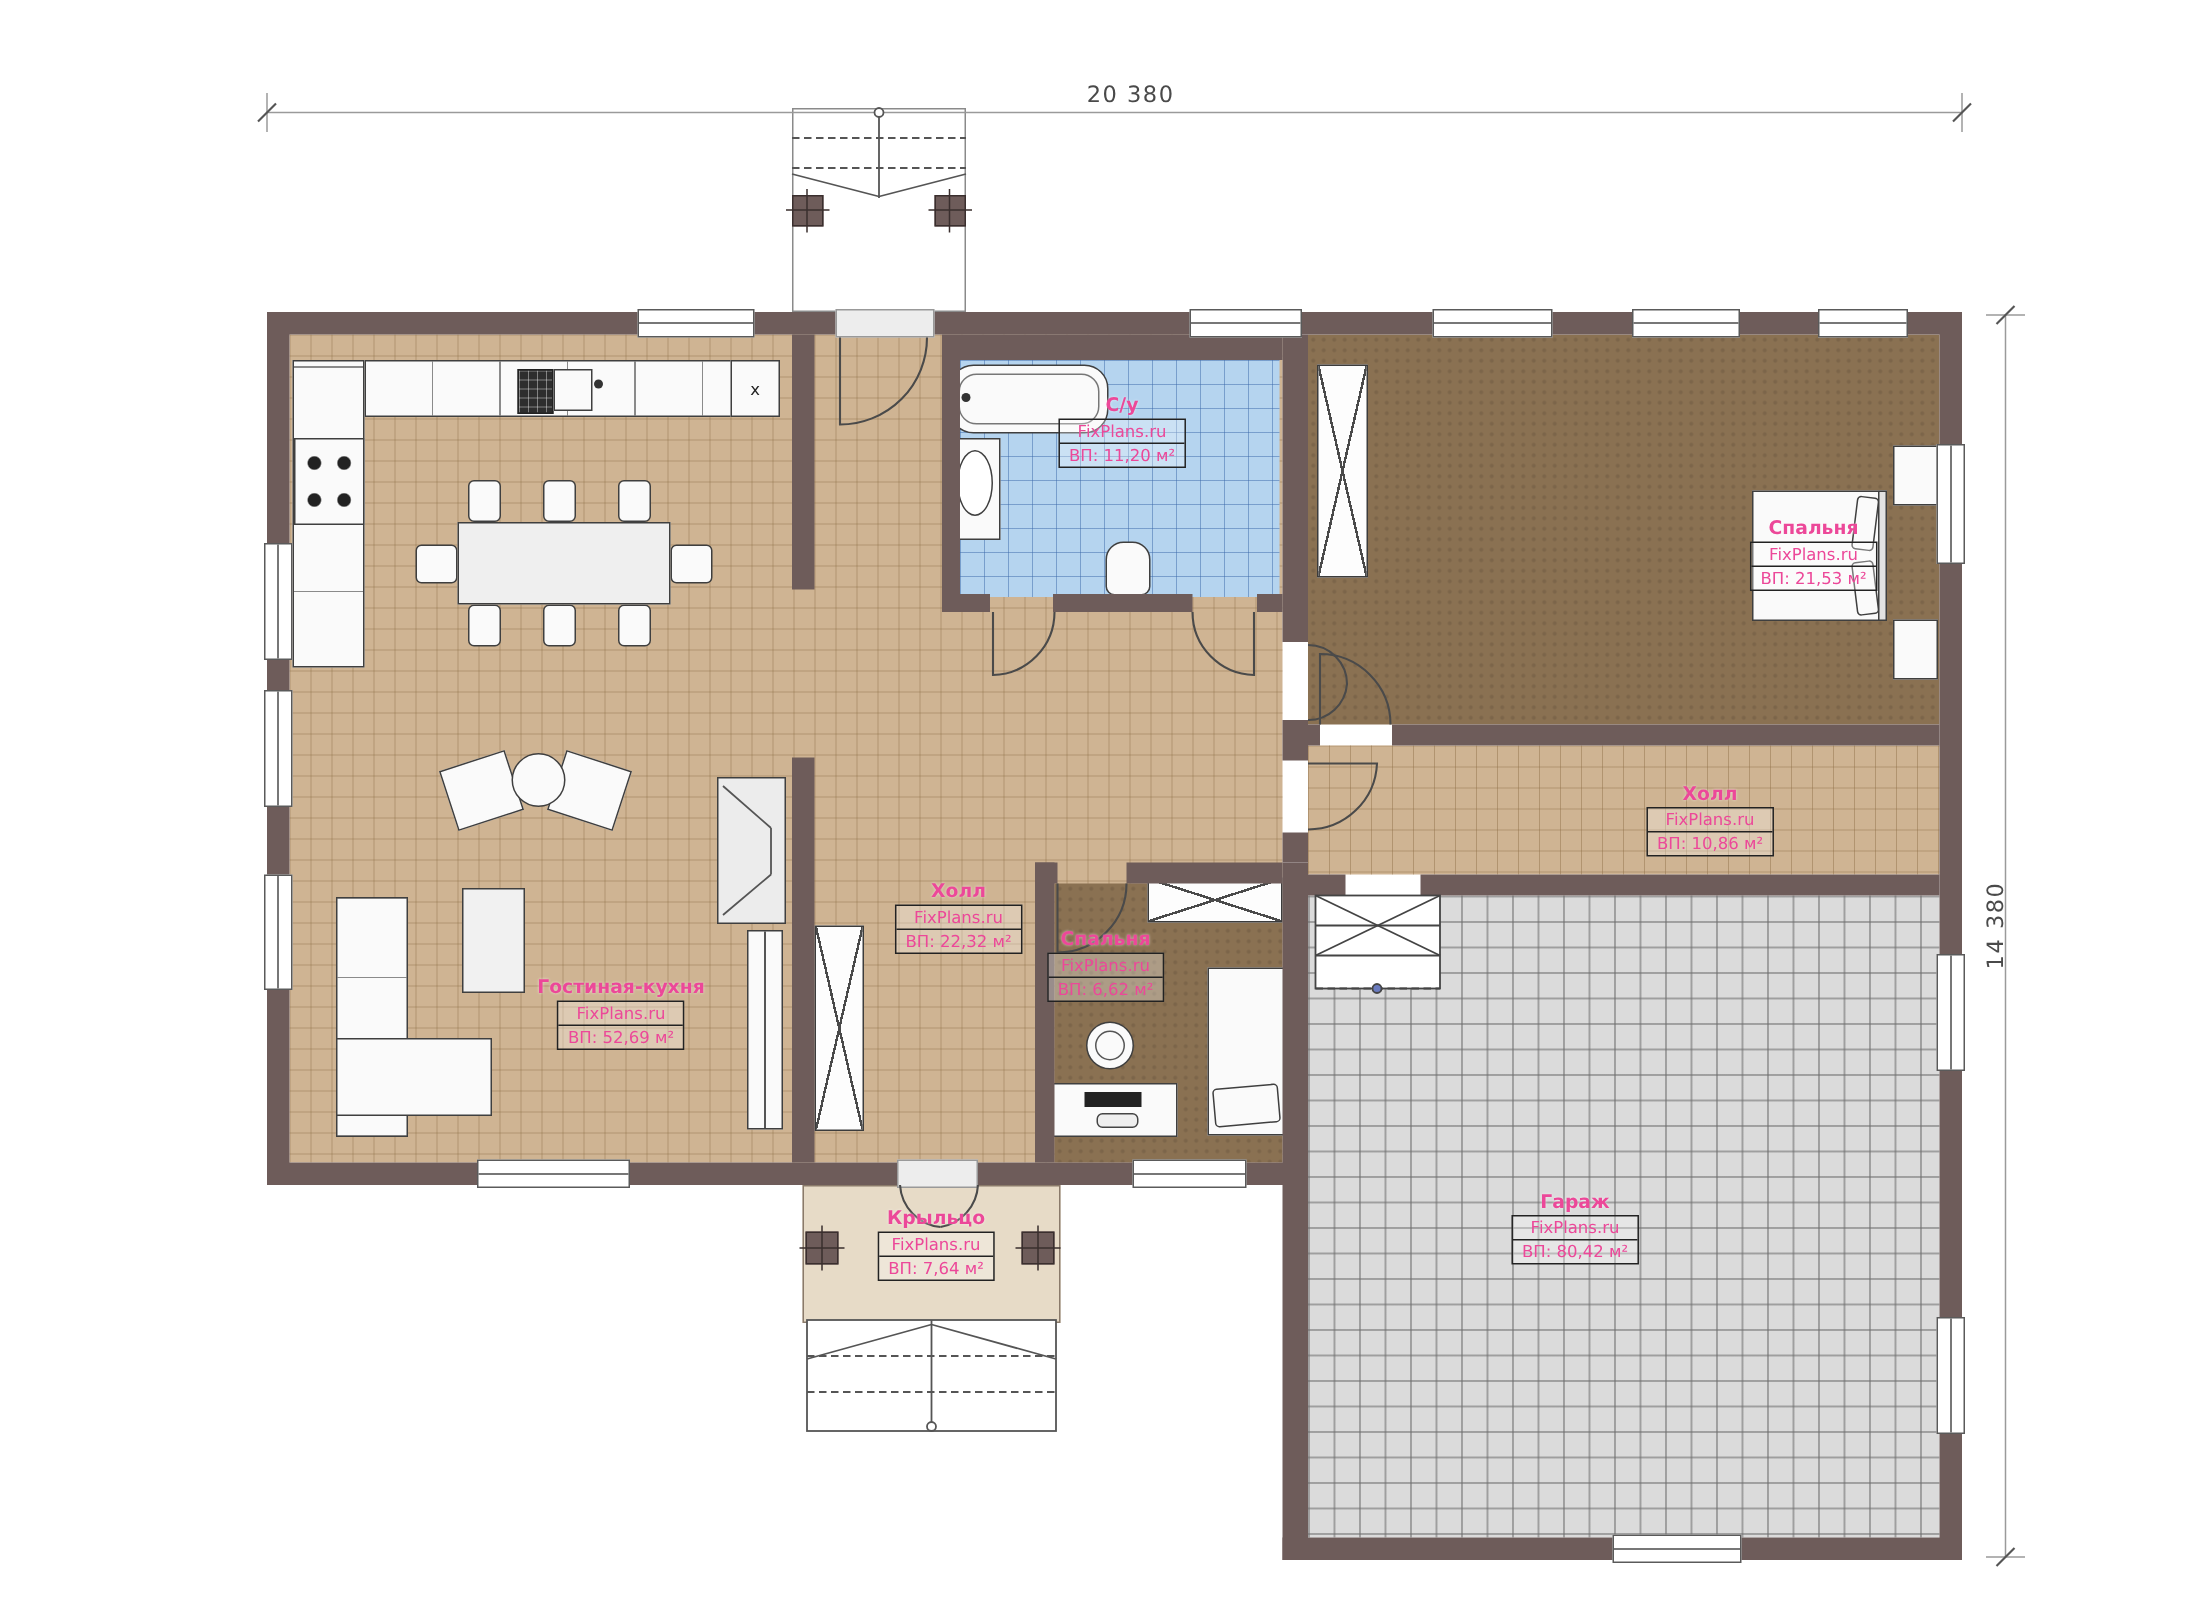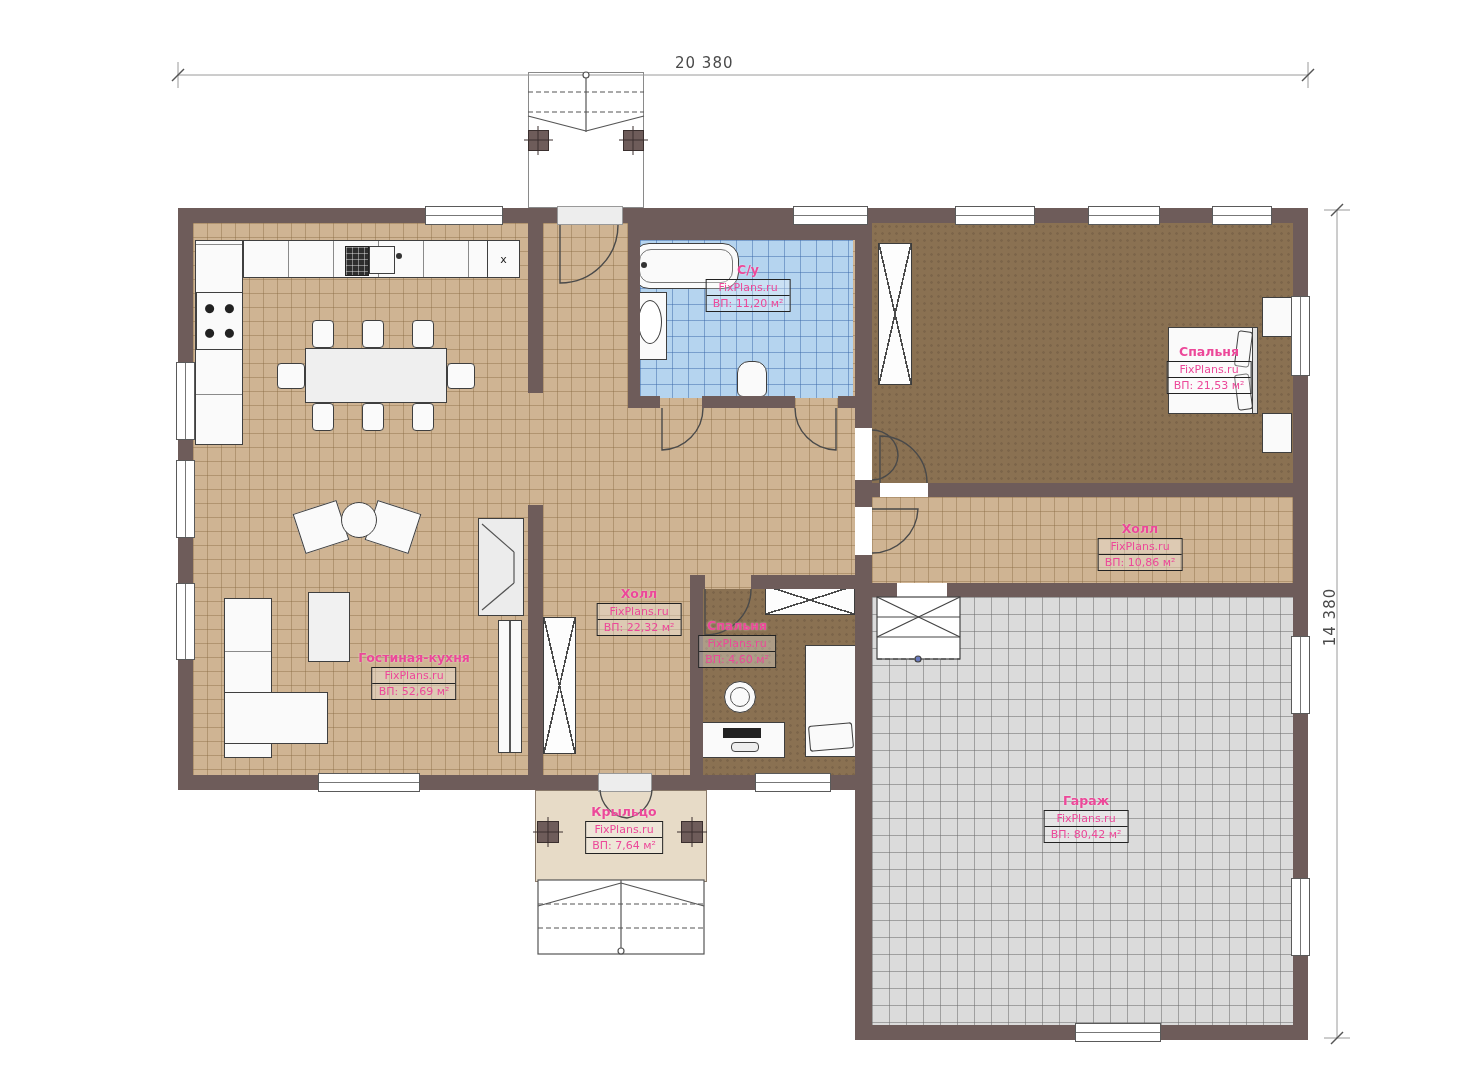--- a/index.html
+++ b/index.html
@@ -220,21 +220,21 @@
     <g stroke="#555" stroke-width="1.2" fill="none">
       <path d="M482,524 L514,552 M482,610 L514,583 M514,552 L514,583"></path>
     </g>
 
     <g stroke="#3a2f2e" stroke-width="1">
       <path d="M524,140 H553 M538,126 V155 M619,140 H648 M633,126 V155"></path>
       <path d="M533,832 H563 M548,817 V847 M677,832 H707 M692,817 V847"></path>
     </g>
   </svg>
 
-  <div class="dim-label" style="left:675px;top:54px;width:80px;text-align:left;">20 380</div>
+  <div class="dim-label" style="left:703px;top:54px;width:80px;text-align:right;">20 380</div>
   <div class="dim-label" style="left:1290px;top:608px;width:80px;text-align:center;transform:rotate(-90deg);">14 380</div>
 
   <div class="room-label" style="left:748px;top:262px;">
     <div class="rl-title">С/у</div>
     <div class="rl-box"><div class="rl-row site">FixPlans.ru</div><div class="rl-row">ВП: 11,20 м²</div></div>
   </div>
 
   <div class="room-label" style="left:1209px;top:344px;">
     <div class="rl-title">Спальня</div>
     <div class="rl-box"><div class="rl-row site">FixPlans.ru</div><div class="rl-row">ВП: 21,53 м²</div></div>
@@ -245,31 +245,31 @@
     <div class="rl-box"><div class="rl-row site">FixPlans.ru</div><div class="rl-row">ВП: 10,86 м²</div></div>
   </div>
 
   <div class="room-label" style="left:639px;top:586px;">
     <div class="rl-title">Холл</div>
     <div class="rl-box"><div class="rl-row site">FixPlans.ru</div><div class="rl-row">ВП: 22,32 м²</div></div>
   </div>
 
   <div class="room-label" style="left:737px;top:618px;">
     <div class="rl-title">Спальня</div>
-    <div class="rl-box"><div class="rl-row site">FixPlans.ru</div><div class="rl-row">ВП: 4,60 м²</div></div>
+    <div class="rl-box"><div class="rl-row site">FixPlans.ru</div><div class="rl-row">ВП: 6,62 м²</div></div>
   </div>
 
   <div class="room-label" style="left:414px;top:650px;">
     <div class="rl-title">Гостиная-кухня</div>
     <div class="rl-box"><div class="rl-row site">FixPlans.ru</div><div class="rl-row">ВП: 52,69 м²</div></div>
   </div>
 
   <div class="room-label" style="left:624px;top:804px;">
     <div class="rl-title">Крыльцо</div>
     <div class="rl-box"><div class="rl-row site">FixPlans.ru</div><div class="rl-row">ВП: 7,64 м²</div></div>
   </div>
 
-  <div class="room-label" style="left:1086px;top:793px;">
+  <div class="room-label" style="left:1050px;top:793px;">
     <div class="rl-title">Гараж</div>
     <div class="rl-box"><div class="rl-row site">FixPlans.ru</div><div class="rl-row">ВП: 80,42 м²</div></div>
   </div>
 
 </div>
 
 </body></html>

